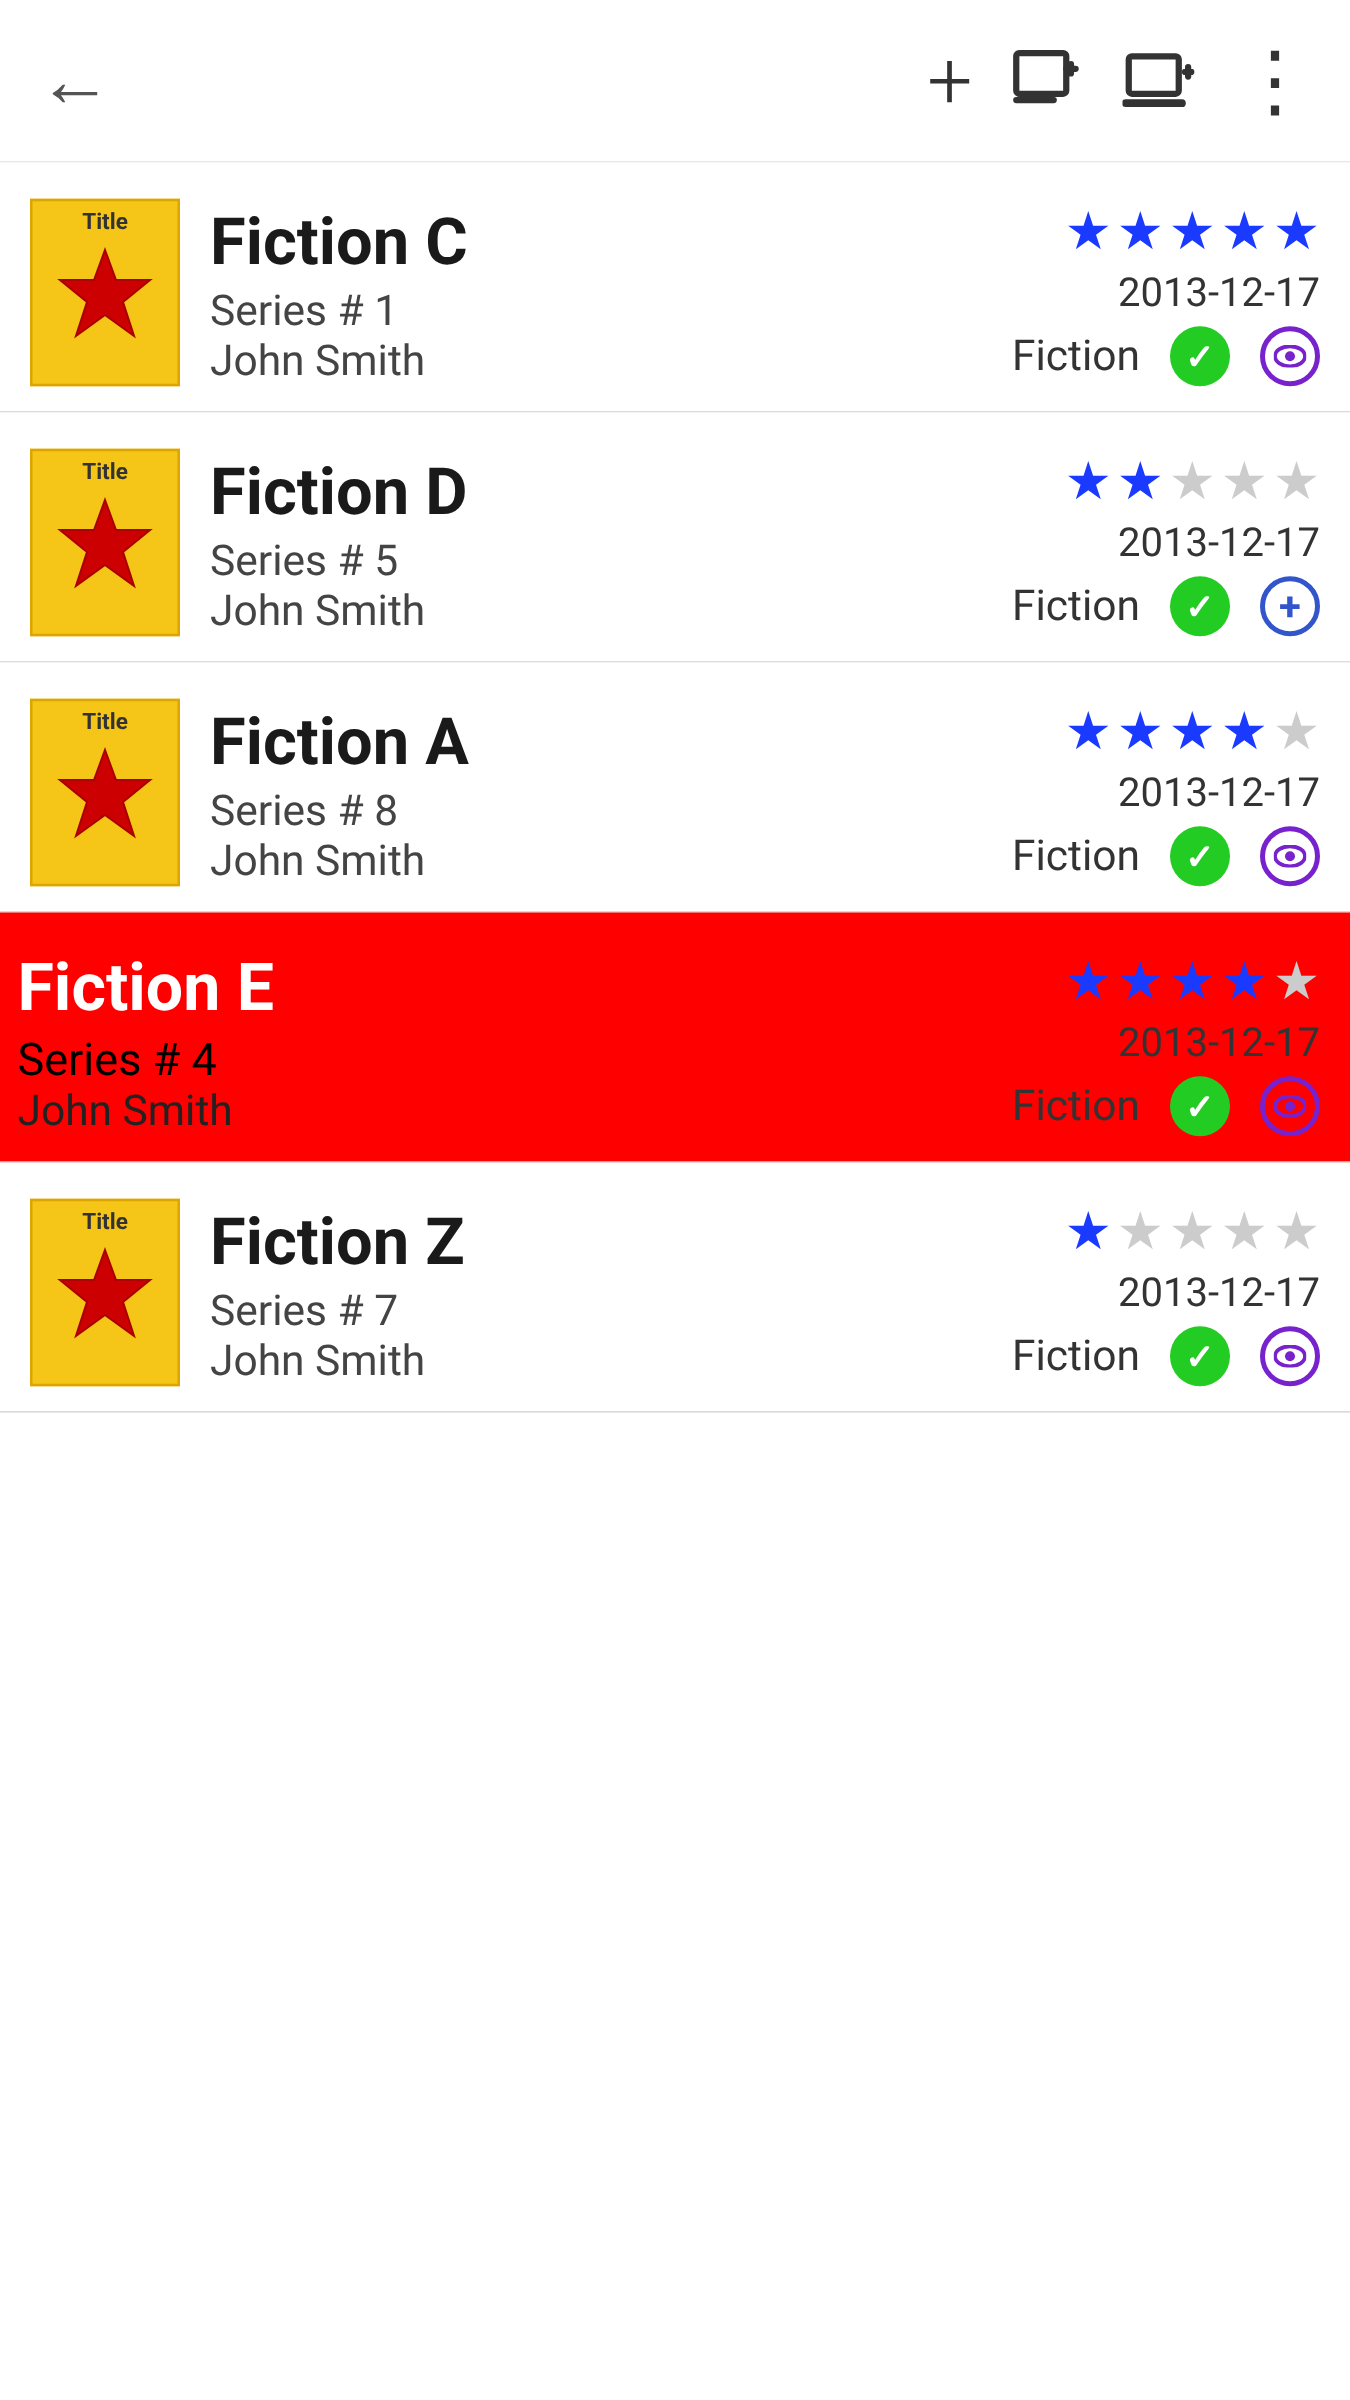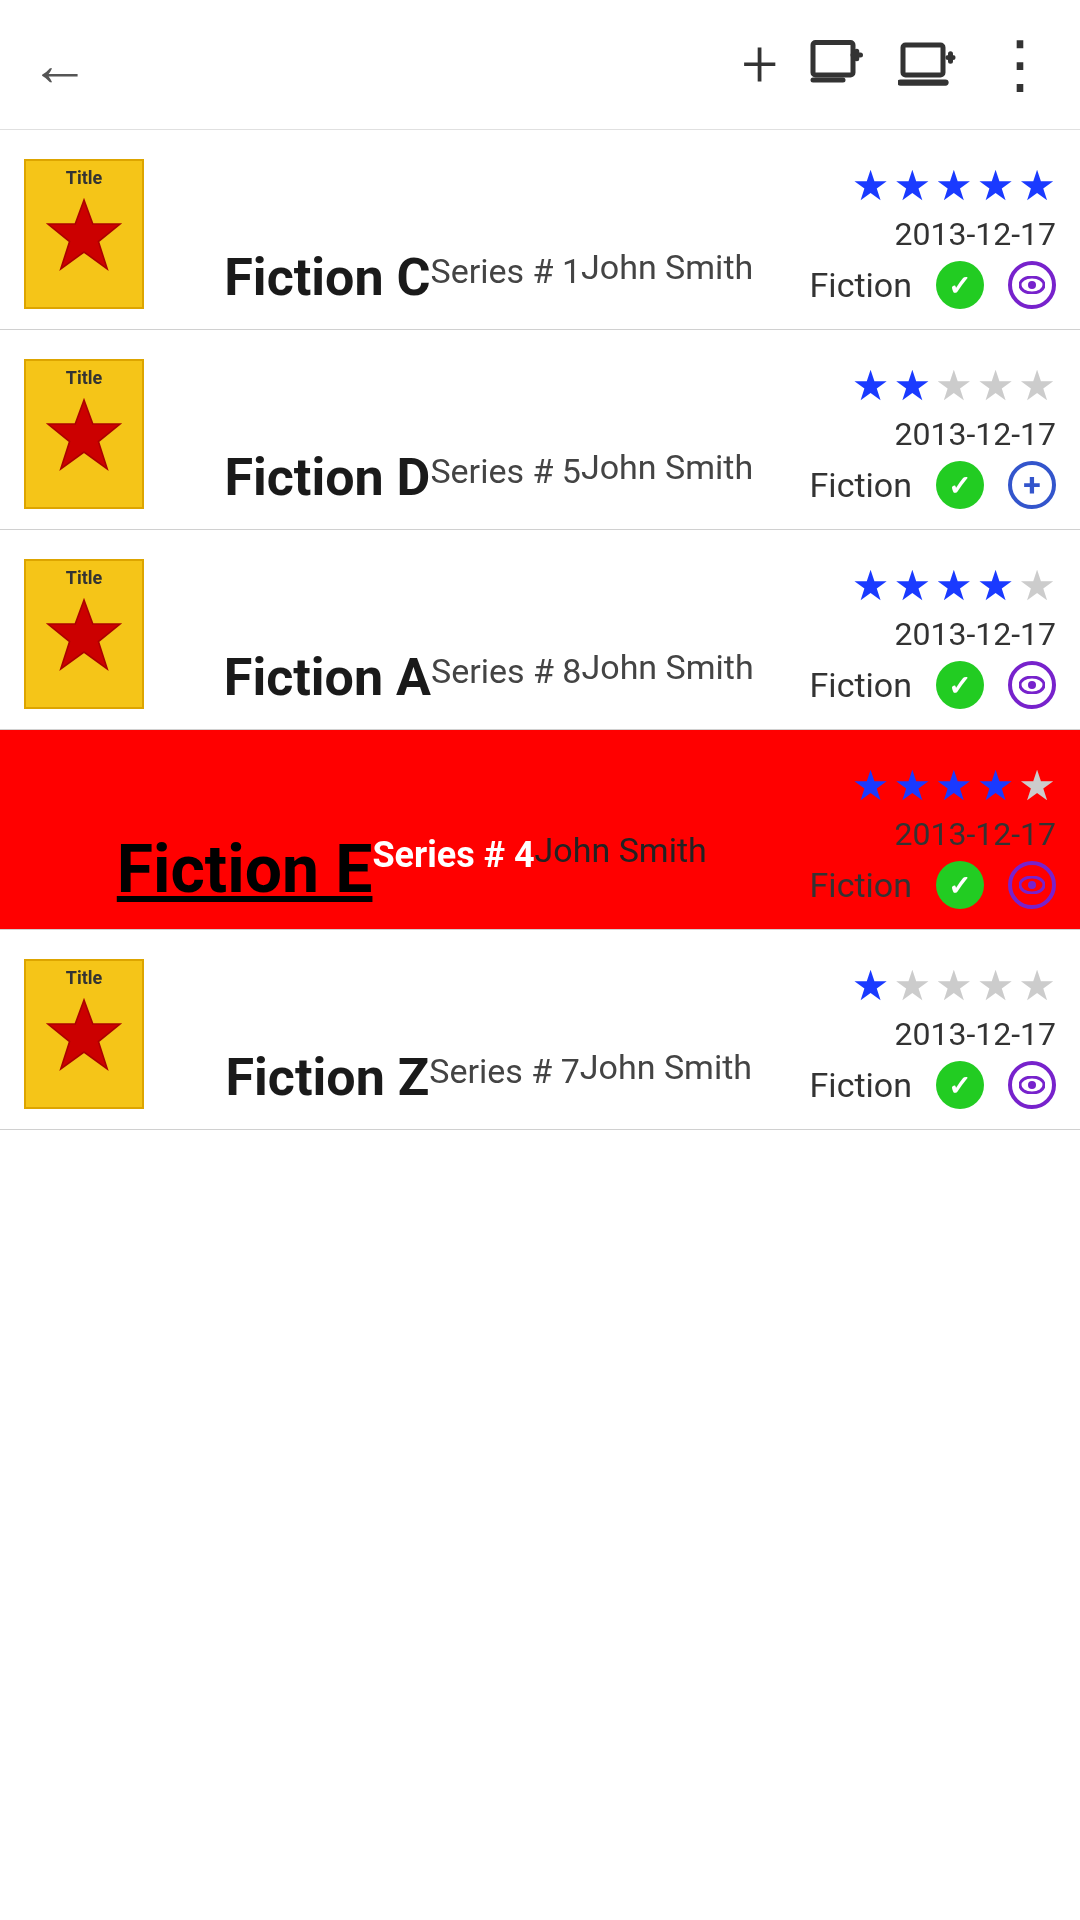--- a/index.html
+++ b/index.html
@@ -108,47 +108,45 @@
 
     
     .red-star-svg {
       width: 80px;
       height: 80px;
     }
 
     .book-info {
       flex: 1;
       display: flex;
-      flex-direction: row;
+      flex-direction: column;
       justify-content: center;
     }
 
     .book-title {
       font-size: 52px;
       font-weight: bold;
       color: #1a1a1a;
       line-height: 1.2;
     }
 
     .book-item.highlighted .book-title {
-      color: #000000;
-      font-size: 66px;
-      text-decoration: underline;
+      color: #ffffff;
+      font-size: 53px;
     }
 
     .book-series {
       font-size: 34px;
       color: #444;
       margin-top: 4px;
     }
 
     .book-item.highlighted .book-series {
-      color: #ffffff;
+      color: #000000;
       font-size: 36px;
-      font-weight: bold;
     }
 
     .book-author {
       font-size: 34px;
       color: #444;
       margin-top: 0;
     }
 
     .book-item.highlighted .book-author {
       color: #222;

